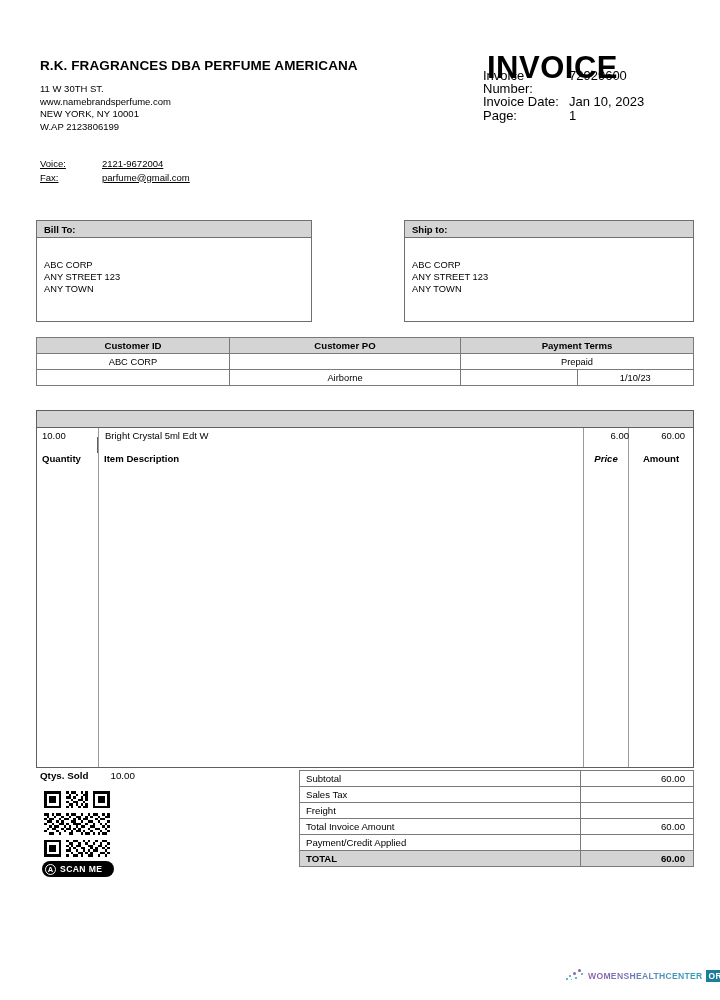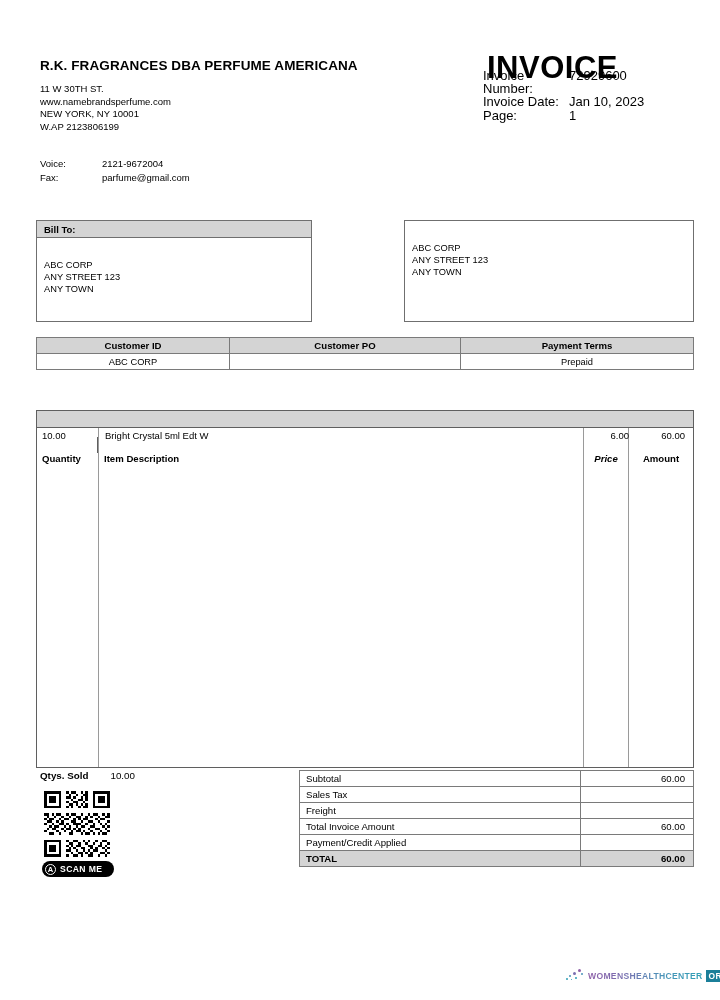--- a/index.html
+++ b/index.html
@@ -37,21 +37,21 @@
     left: 40px; top: 83px;
     font-size: 9.5px;
     line-height: 12.6px;
   }
   .contact-block {
     position: absolute;
     left: 40px; top: 157px;
     font-size: 9.5px;
     line-height: 13.5px;
   }
-  .contact-row { display: flex; }
+  .contact-row { display: flex; text-decoration: underline; }
   .contact-label { width: 62px; }
 
   .invoice-word {
     position: absolute;
     left: 487px; top: 50px;
     font-size: 31px;
     font-weight: bold;
     letter-spacing: 0.5px;
   }
   .meta-block {
@@ -316,38 +316,45 @@
   <div class="addr-box bill">
     <div class="addr-head">Bill To:</div>
     <div class="addr-body">
       <div>ABC CORP</div>
       <div>ANY STREET 123</div>
       <div>ANY TOWN</div>
     </div>
   </div>
 
   <div class="addr-box ship">
+    <div class="addr-head">Ship to:</div>
     <div class="addr-body">
       <div>ABC CORP</div>
       <div>ANY STREET 123</div>
       <div>ANY TOWN</div>
     </div>
   </div>
 
   <table class="cust-table">
     <tbody>
         <tr>
       <td class="hd" style="width:192px">Customer ID</td>
       <td class="hd" style="width:230px">Customer PO</td>
       <td class="hd" colspan="2">Payment Terms</td>
     </tr>
     <tr>
       <td>ABC CORP</td>
       <td></td>
       <td colspan="2">Prepaid</td>
+    </tr>
+    <tr>
+      <td></td>
+      <td>Airborne</td>
+      <td></td>
+      <td>1/10/23</td>
     </tr>
   </tbody>
     </table>
 
   <div class="items">
     <div class="items-head">
       <div class="c-qty">Quantity</div>
       <div class="c-desc">Item Description</div>
       <div class="c-price">Price</div>
       <div class="c-amt">Amount</div>

